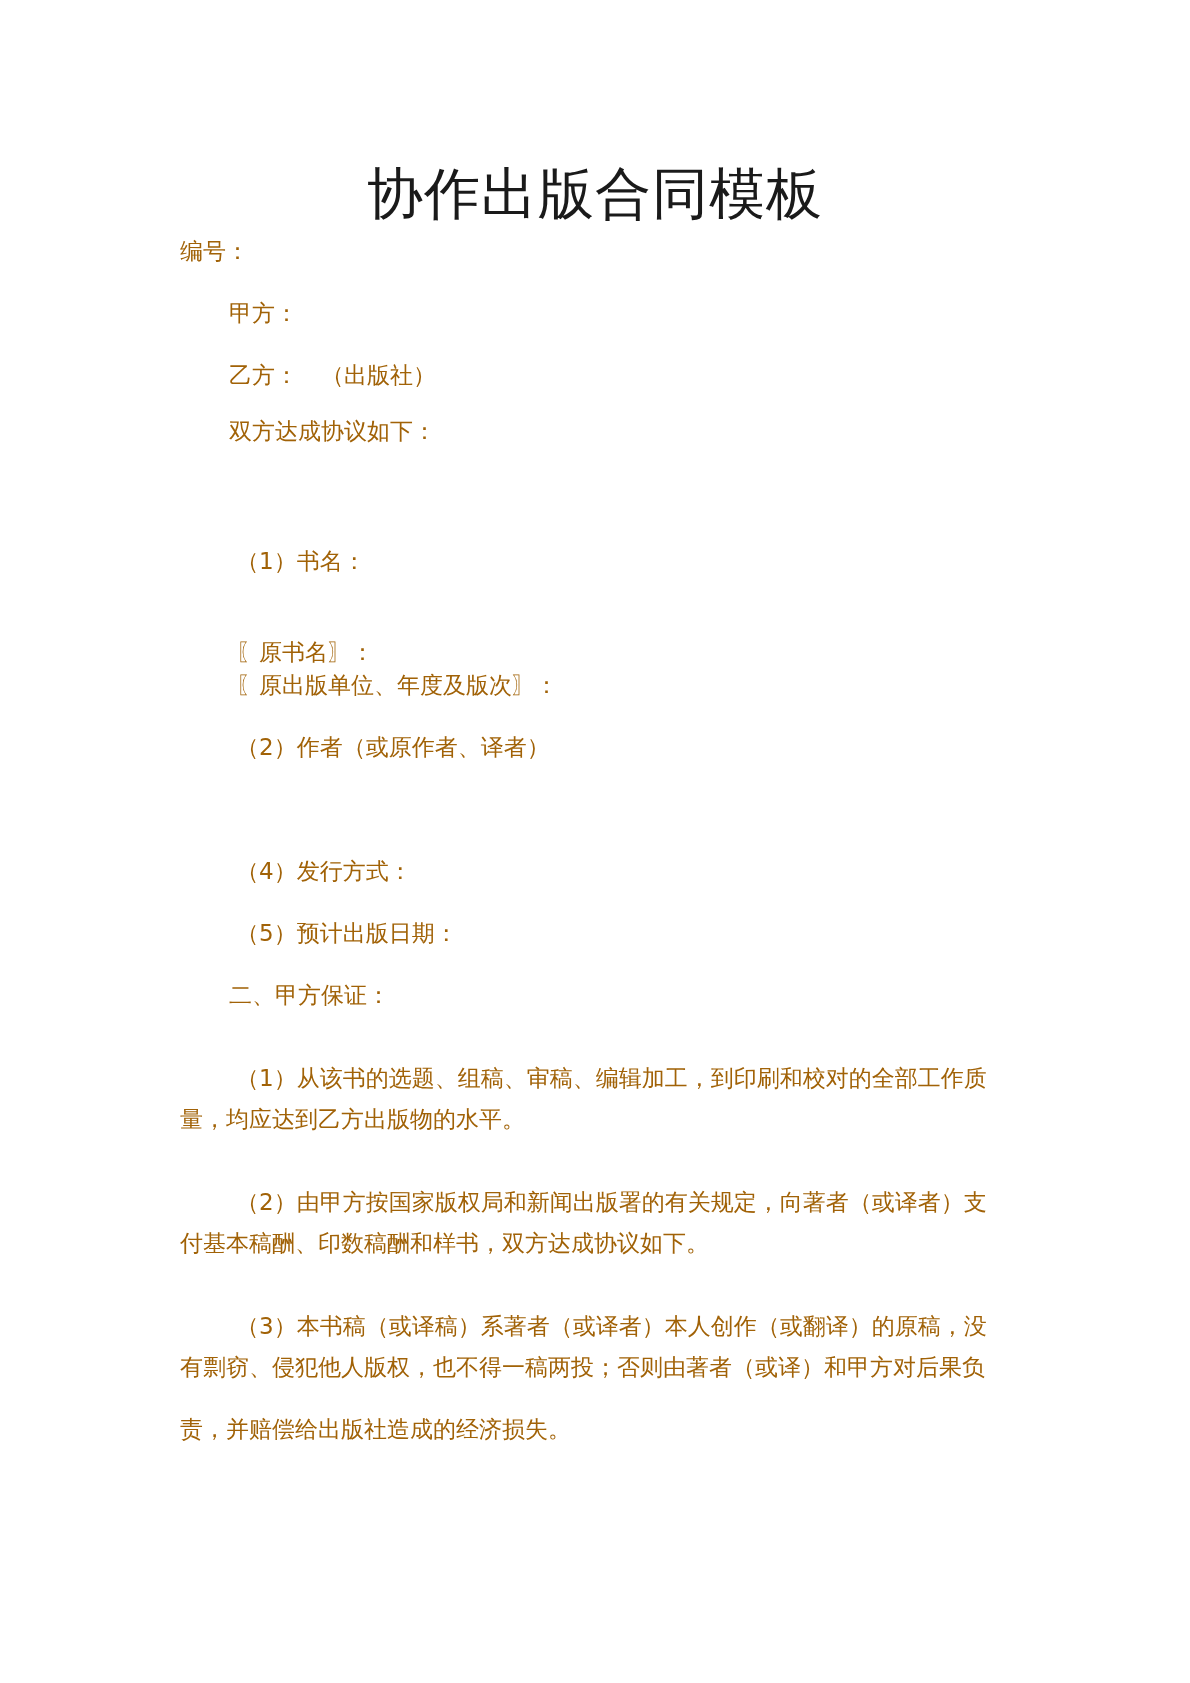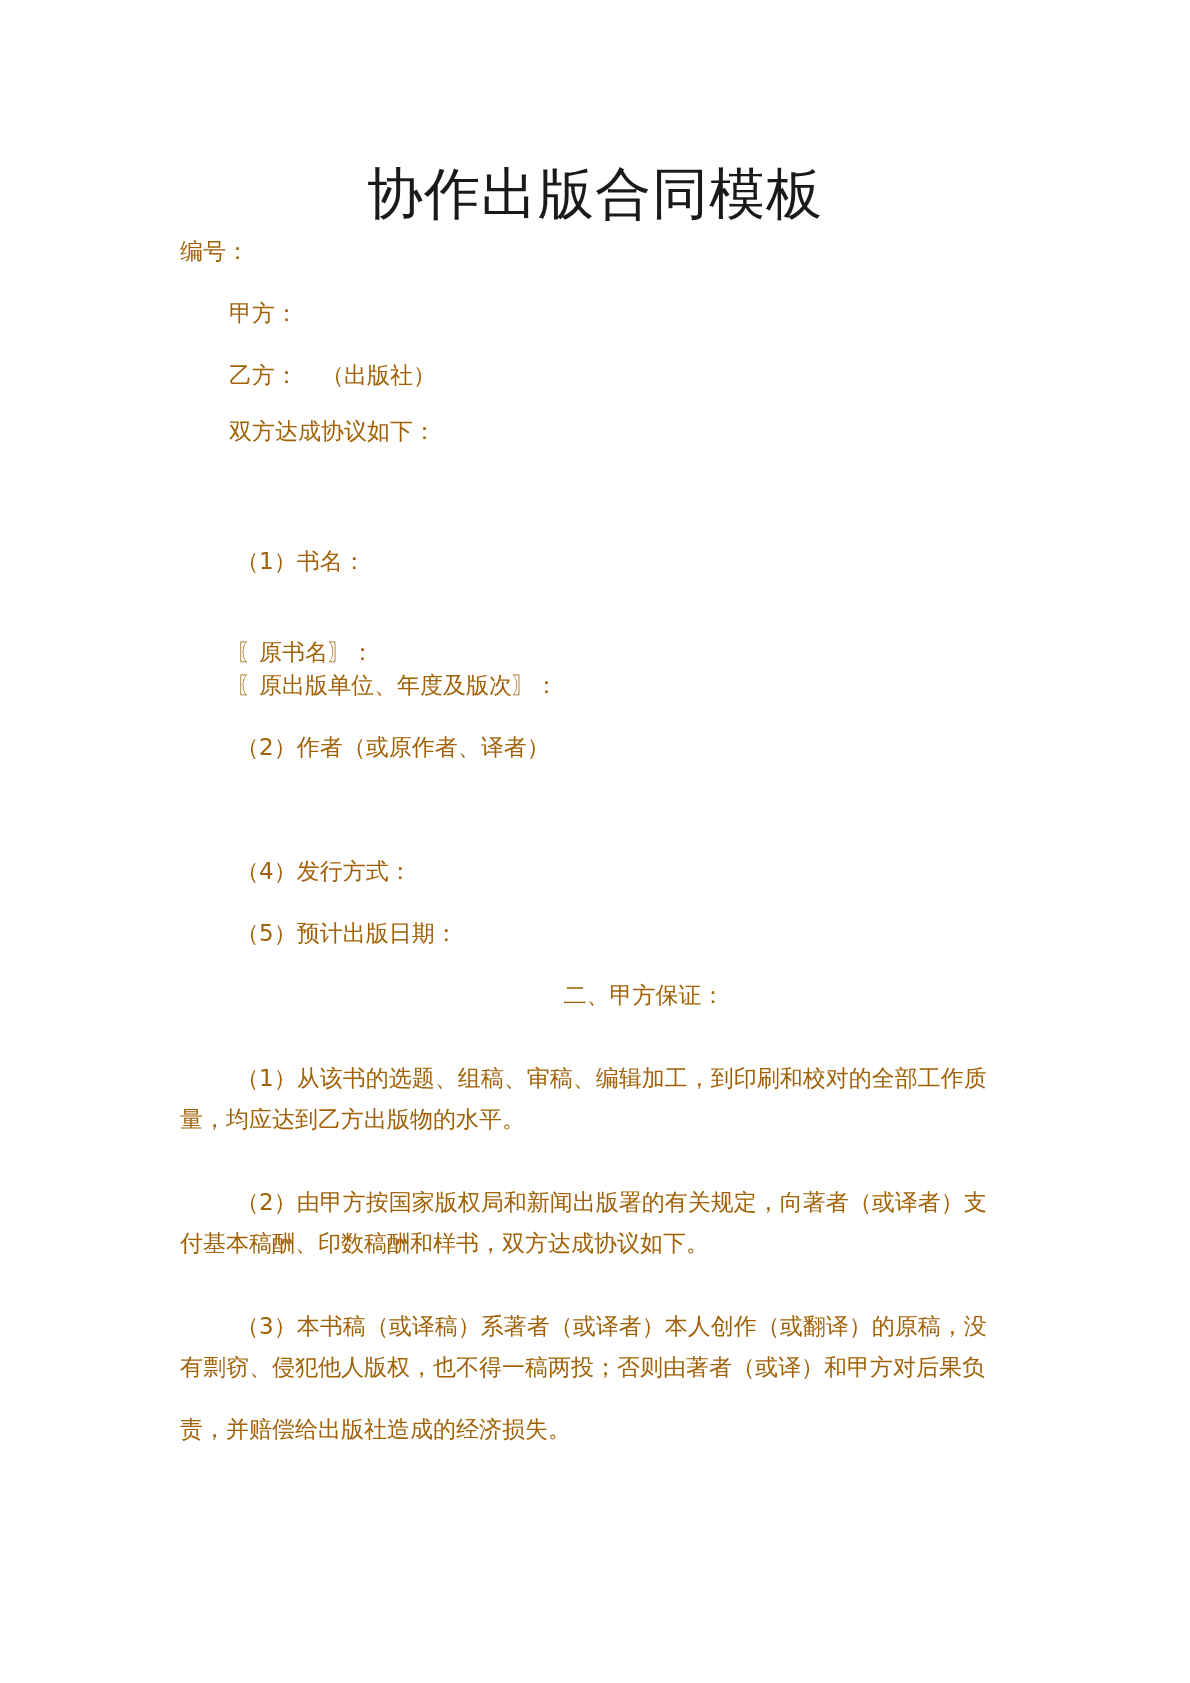--- a/index.html
+++ b/index.html
@@ -33,21 +33,21 @@
   <div class="line" style="top:236px;">编号：</div>
   <div class="line indent1" style="top:298px;">甲方：</div>
   <div class="line indent1" style="top:360px;">乙方：　（出版社）</div>
   <div class="line indent1" style="top:416px;">双方达成协议如下：</div>
   <div class="line indent3" style="top:546px;">（1）书名：</div>
   <div class="line indent3" style="top:608px;margin-top:29px;">〖原书名〗：</div>
   <div class="line indent3" style="top:670px;">〖原出版单位、年度及版次〗：</div>
   <div class="line indent3" style="top:732px;">（2）作者（或原作者、译者）</div>
   <div class="line indent3" style="top:856px;">（4）发行方式：</div>
   <div class="line indent3" style="top:918px;">（5）预计出版日期：</div>
-  <div class="line indent1" style="top:980px;text-align:center;">二、甲方保证：</div>
+  <div class="line indent1" style="top:980px;">二、甲方保证：</div>
   <div class="line body-para-first" style="top:1042px;">（1）从该书的选题、组稿、审稿、编辑加工，到印刷和校对的全部工作质</div>
   <div class="line body-para" style="top:1104px;">量，均应达到乙方出版物的水平。</div>
   <div class="line body-para-first" style="top:1166px;">（2）由甲方按国家版权局和新闻出版署的有关规定，向著者（或译者）支</div>
   <div class="line body-para" style="top:1228px;">付基本稿酬、印数稿酬和样书，双方达成协议如下。</div>
   <div class="line body-para-first" style="top:1290px;">（3）本书稿（或译稿）系著者（或译者）本人创作（或翻译）的原稿，没</div>
   <div class="line body-para" style="top:1352px;">有剽窃、侵犯他人版权，也不得一稿两投；否则由著者（或译）和甲方对后果负</div>
   <div class="line body-para" style="top:1414px;">责，并赔偿给出版社造成的经济损失。</div>
 </div>
 
 </body></html>

